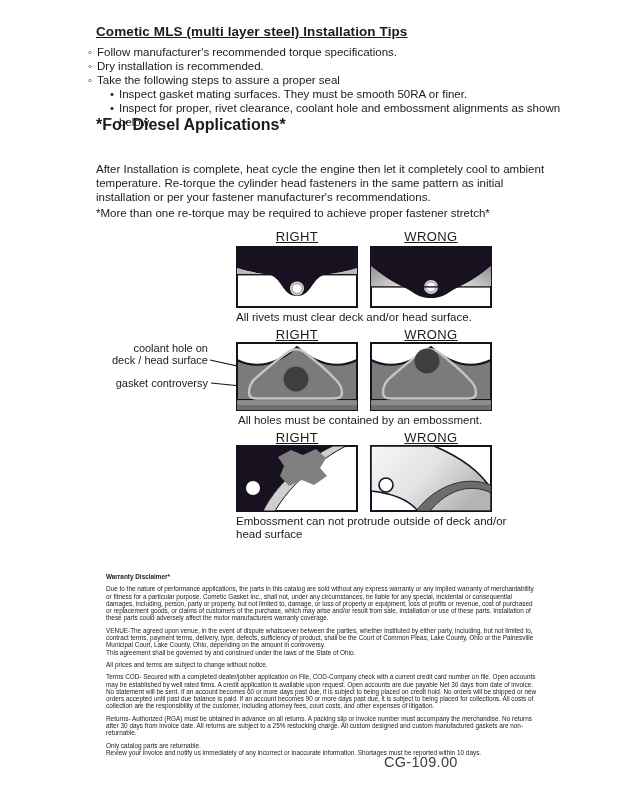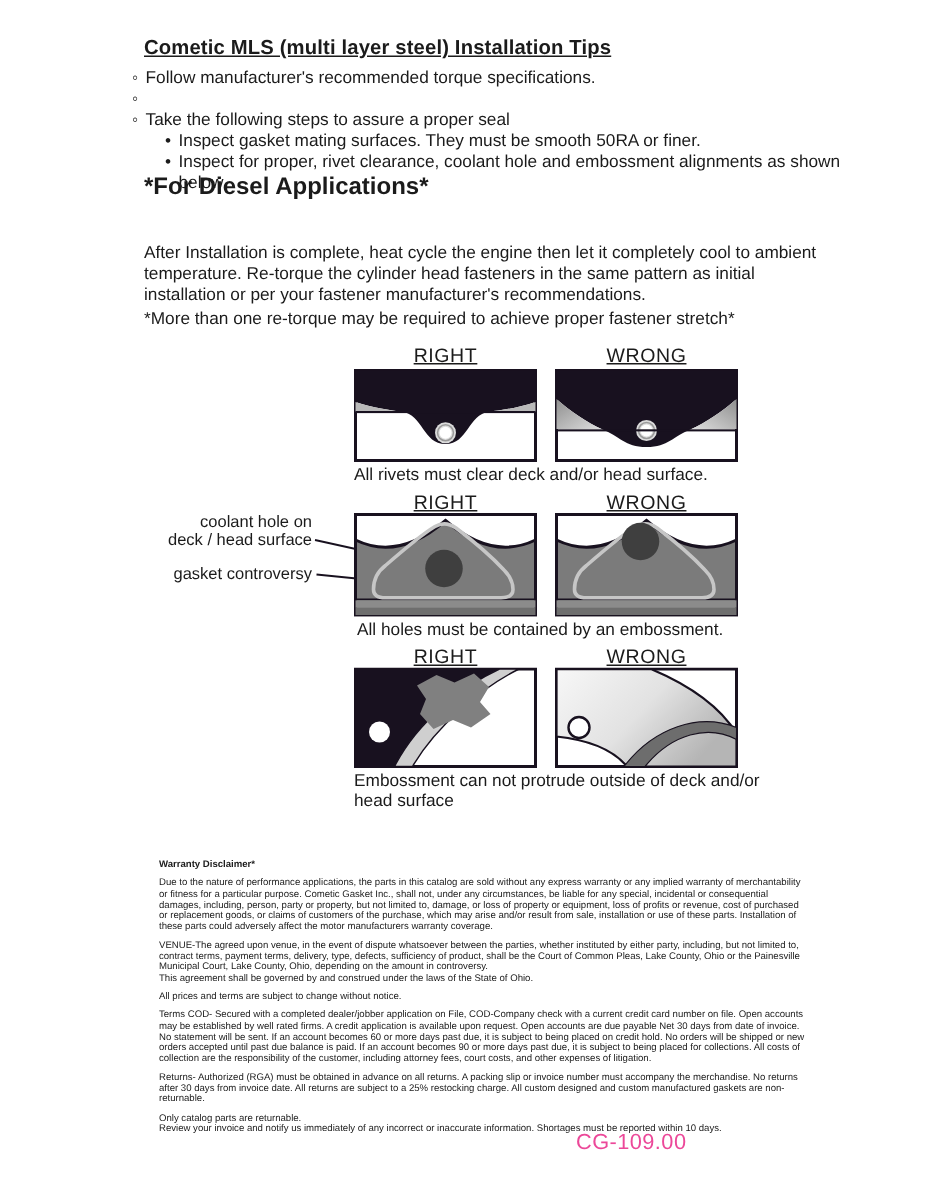--- a/index.html
+++ b/index.html
@@ -17,36 +17,37 @@
   .rw-label{position:absolute;width:122px;text-align:center;font-size:13px;letter-spacing:.4px;text-decoration:underline;}
   .panel{position:absolute;width:122px;}
   .panel svg{display:block;width:122px;height:auto;}
   .caption{position:absolute;font-size:11.5px;line-height:12.5px;}
   .dlabels{position:absolute;left:58px;width:150px;text-align:right;font-size:11px;line-height:12px;}
   .leader{position:absolute;left:205px;top:350px;}
   .legal{position:absolute;left:106px;top:573px;width:433px;font-size:6.4px;line-height:7.3px;}
   .legal p{margin:0 0 5px 0;}
   .legal .tight{margin:0;}
   .legal .head{font-weight:bold;}
-  .footer-code{position:absolute;left:384px;top:754px;font-size:14.5px;letter-spacing:.3px;color:#ec4899;}
+  .footer-code{position:absolute;left:384px;top:754px;font-size:14.5px;letter-spacing:.3px;color:#404040;}
 </style>
 </head>
 <body>
 
 <div class="page">
 
   <h1 class="title">Cometic MLS (multi layer steel) Installation Tips</h1>
 
   <div class="bullets">
     <div class="brow">
       <span class="bm">◦</span>
       <span>Follow manufacturer's recommended torque specifications.</span>
     </div>
     <div class="brow">
       <span class="bm">◦</span>
+      <span>Dry installation is recommended.</span>
     </div>
     <div class="brow">
       <span class="bm">◦</span>
       <span>Take the following steps to assure a proper seal</span>
     </div>
     <div class="brow sub">
       <span class="bm">•</span>
       <span>Inspect gasket mating surfaces.  They must be smooth 50RA or finer.</span>
     </div>
     <div class="brow sub">

